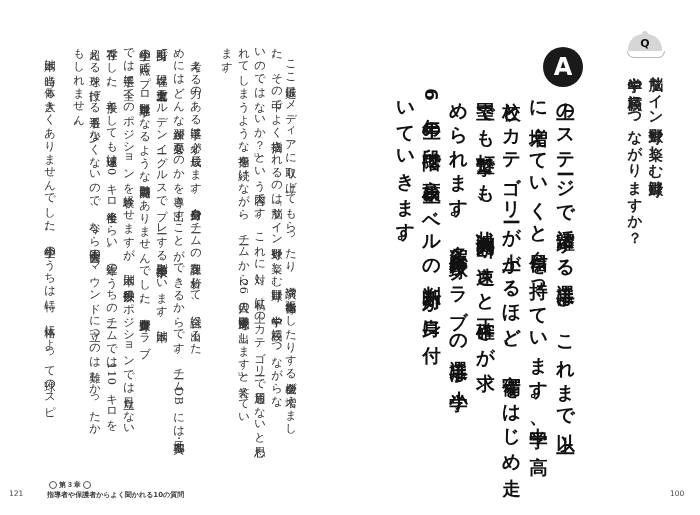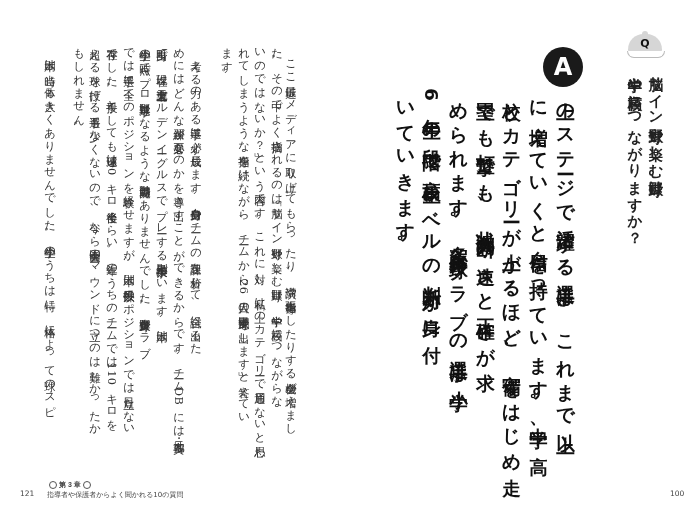--- a/index.html
+++ b/index.html
@@ -68,21 +68,21 @@
   .chapter-mark {
     position: absolute; left: 47px; top: 480px;
     font-family: Liberation Sans, sans-serif; font-size: 7px; color: #444; font-weight: bold;
   }
   .chapter-mark .circ {
     display: inline-block; width: 6px; height: 6px; border: 1px solid #555; border-radius: 50%;
     vertical-align: middle; margin: 0 2px;
   }
   .chapter-title {
     position: absolute; left: 47px; top: 490px;
-    font-family: "DejaVu Sans", sans-serif; font-size: 7px; color: #444; font-weight: normal;
+    font-family: "DejaVu Sans", sans-serif; font-size: 7px; color: #444; font-weight: bold;
   }
 </style>
 </head>
 <body>
 
 <div class="page page-left">
 
   <div class="vcol body-col" style="left:283px; top:40px;">　ここ最近はメディアに取り上げてもらったり、講演や出張指導をしたりする機会が増えまし</div>
   <div class="vcol body-col" style="left:269px; top:40px;">た。その中でよく指摘されるのは「脳サイン野球や楽しむ野球は、中学や高校につながらな</div>
   <div class="vcol body-col" style="left:252px; top:40px;">いのではないか？」という内容です。これに対し、私は「上のカテゴリーで通用しないと思わ</div>
@@ -93,21 +93,21 @@
   <div class="vcol body-col" style="left:171px; top:40px;">めにはどんな練習が必要なのかを導き出すことができるからです。チームOBには地元・多賀</div>
   <div class="vcol body-col" style="left:154px; top:40px;">町出身で、現在は東北楽天ゴールデンイーグルスでプレーする則本昂大投手がいます。則本は</div>
   <div class="vcol body-col" style="left:137px; top:40px;">小学生の時点でプロ野球選手になるような運動能力はありませんでした。多賀少年野球クラブ</div>
   <div class="vcol body-col" style="left:121px; top:40px;">では選手に全てのポジションを経験させますが、則本は投手以外のポジションでは目立たない</div>
   <div class="vcol body-col" style="left:104px; top:40px;">存在でした。投手としても球速は90キロ台後半くらい。近年のうちのチームでは110キロを</div>
   <div class="vcol body-col" style="left:87px; top:40px;">超える球を投げる選手も少なくないので、今なら全国大会のマウンドに立つのは難しかったか</div>
   <div class="vcol body-col" style="left:71px; top:40px;">もしれません。</div>
 
   <div class="vcol body-col" style="left:42px; top:40px;">　則本は当時、体も大きくありませんでした。小学生のうちは特に、体格によって球のスピ</div>
 
-  <div class="footer-pagenum" style="left:20px; top:489px;">121</div>
+  <div class="footer-pagenum" style="left:9px; top:489px;">121</div>
   <div class="chapter-mark">
     <span class="circ"></span><span>第 3 章</span><span class="circ"></span>
   </div>
   <div class="chapter-title">指導者や保護者からよく聞かれる10の質問</div>
 </div>
 
 <div>
 
   <div class="q-badge">
     <div class="knob"></div>

